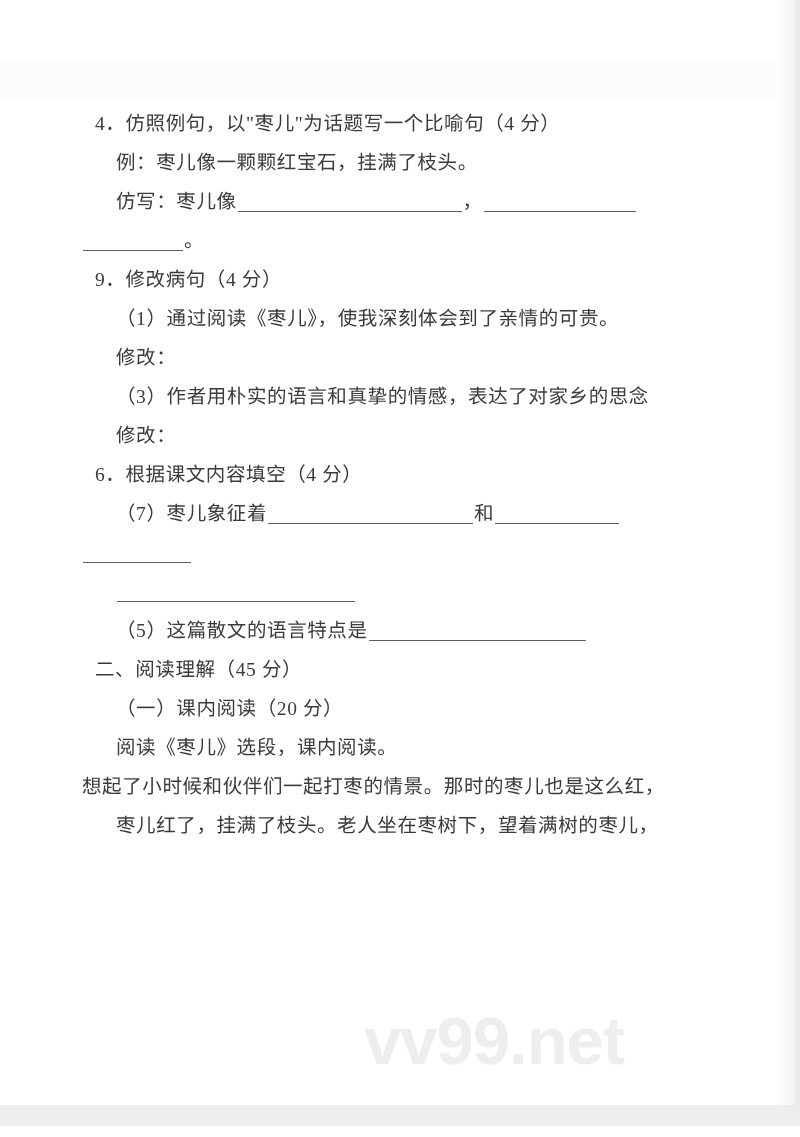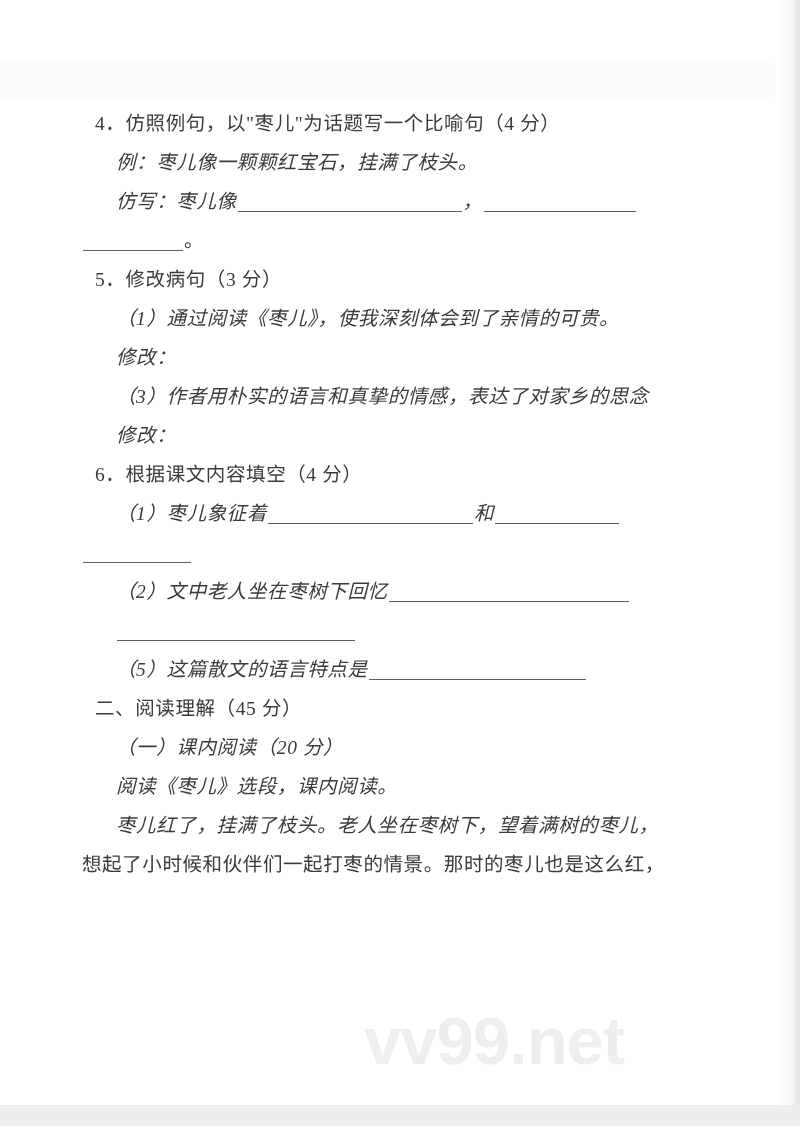--- a/index.html
+++ b/index.html
@@ -84,21 +84,21 @@
   .ln {
     font-family: "Liberation Serif", "DejaVu Serif", serif;
     font-size: 19.5px;
     line-height: 39px;
     color: #3b3b3f;
     letter-spacing: 0.6px;
     white-space: nowrap;
     position: relative;
   }
   .ln.ind1 { padding-left: 0; }
-  .ln.ind2 { padding-left: 21px; font-style: italic; }
+  .ln.ind2 { padding-left: 21px; }
   .ln.flush { padding-left: 0; margin-left: -13px; }
 
   
   .blank {
     display: inline-block;
     border-bottom: 1.4px solid #5d5d62;
     vertical-align: -4px;
     height: 17px;
     margin: 0 1px;
   }
@@ -133,62 +133,59 @@
       <div class="ln ind2">例：枣儿像一颗颗红宝石，挂满了枝头。</div>
 
       <div class="ln ind2">
         <span>仿写：枣儿像</span><span class="blank" style="width:224px"></span><span>，</span><span class="blank" style="width:152px"></span>
       </div>
 
       <div class="ln flush">
         <span class="blank" style="width:100px"></span><span>。</span>
       </div>
 
-      <div class="ln ind1">5．修改病句（3 分）</div>
+      <div class="ln ind1">9．修改病句（4 分）</div>
 
       <div class="ln ind2">（1）通过阅读《枣儿》，使我深刻体会到了亲情的可贵。</div>
 
       <div class="ln ind2">修改：</div>
 
       <div class="ln ind2">（3）作者用朴实的语言和真挚的情感，表达了对家乡的思念</div>
 
 
       <div class="ln ind2">修改：</div>
 
       <div class="ln ind1">6．根据课文内容填空（4 分）</div>
 
       <div class="ln ind2">
-        <span>（1）枣儿象征着</span><span class="blank" style="width:205px"></span><span>和</span><span class="blank" style="width:124px"></span>
+        <span>（7）枣儿象征着</span><span class="blank" style="width:205px"></span><span>和</span><span class="blank" style="width:124px"></span>
       </div>
 
       <div class="ln flush">
         <span class="blank" style="width:108px"></span>
       </div>
 
-      <div class="ln ind2">
-        <span>（2）文中老人坐在枣树下回忆</span><span class="blank" style="width:240px"></span>
-      </div>
 
       <div class="ln ind2">
         <span class="blank" style="width:238px"></span>
       </div>
 
       <div class="ln ind2">
         <span>（5）这篇散文的语言特点是</span><span class="blank" style="width:217px"></span>
       </div>
 
       <div class="ln ind1">二、阅读理解（45 分）</div>
 
       <div class="ln ind2">（一）课内阅读（20 分）</div>
 
       <div class="ln ind2">阅读《枣儿》选段，课内阅读。</div>
 
+      <div class="ln flush">想起了小时候和伙伴们一起打枣的情景。那时的枣儿也是这么红，</div>
+
       <div class="ln ind2">枣儿红了，挂满了枝头。老人坐在枣树下，望着满树的枣儿，</div>
-
-      <div class="ln flush">想起了小时候和伙伴们一起打枣的情景。那时的枣儿也是这么红，</div>
 
     </div>
   </div>
 
   <div class="watermark">vv99.net</div>
 
   <div class="edge-right-inner"></div>
   <div class="edge-right"></div>
   <div class="edge-bottom"></div>
   <div class="edge-bottom-white"></div>

